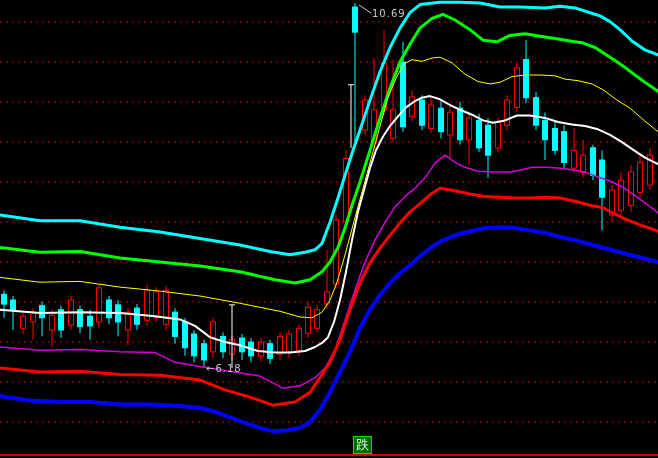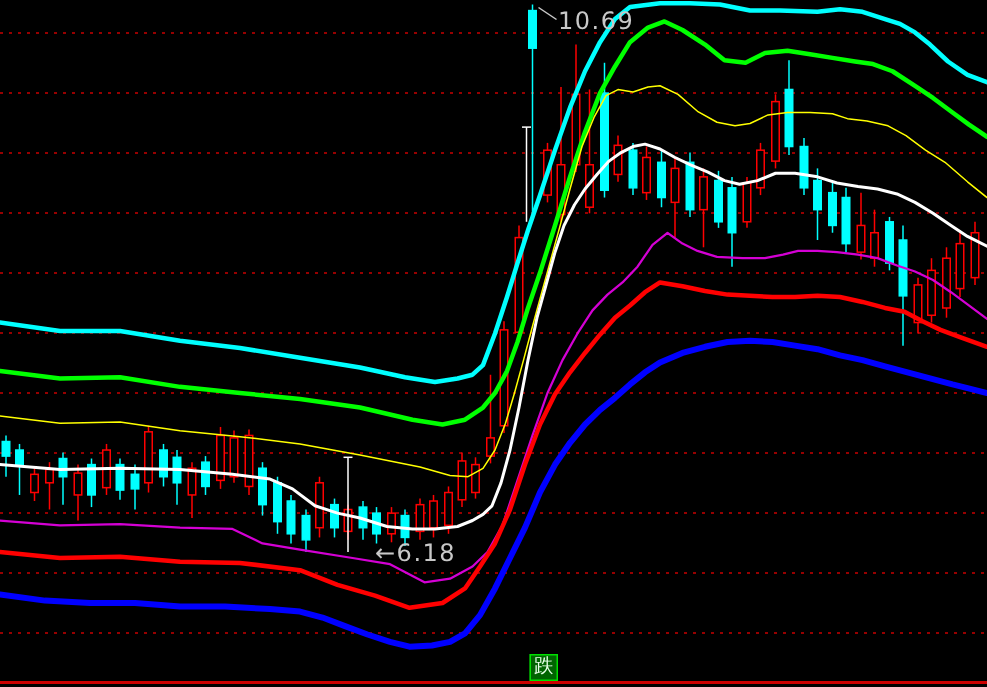--- a/index.html
+++ b/index.html
@@ -1,22 +1,22 @@
 <!DOCTYPE html>
 <html><head>
 <meta charset="utf-8">
 <style>
   html,body{margin:0;padding:0;background:#000;}
   .stage{position:relative;width:658px;height:458px;background:#000;overflow:hidden;
          font-family:"DejaVu Sans",sans-serif;}
   .stage svg{position:absolute;left:0;top:0;}
-  .lbl{position:absolute;color:#c8c8c8;font-size:16px;line-height:13px;white-space:nowrap;
+  .lbl{position:absolute;color:#c8c8c8;font-size:10px;line-height:13px;white-space:nowrap;
        letter-spacing:1px;}
   .lbl-high{left:372px;top:7px;}
-  .lbl-low{left:206px;top:362px;margin-left:44px;}
+  .lbl-low{left:206px;top:362px;}
   .badge{position:absolute;left:353px;top:436px;width:17px;height:16px;
          background:#006400;border:1px solid #00e000;color:#e6ffe6;
          font-size:13px;line-height:16px;text-align:center;}
 </style>
 </head>
 <body>
 
 <div class="stage">
   <svg id="chart-svg" width="658" height="458" viewBox="0 0 658 458">
       <line x1="0" y1="22" x2="658" y2="22" stroke="#c80000" stroke-width="1" stroke-dasharray="2 4"></line>

